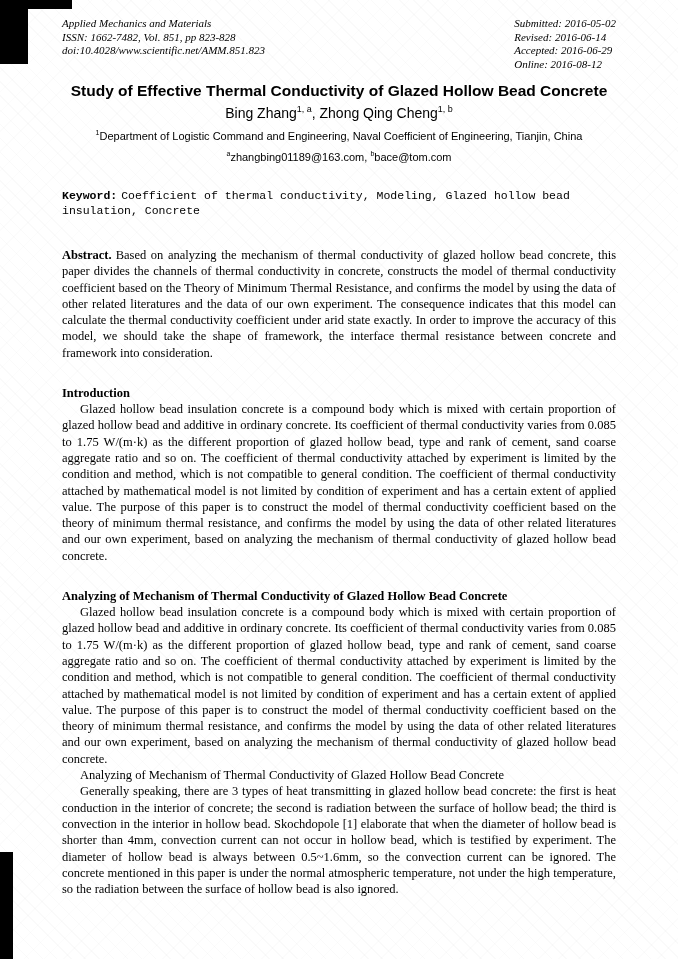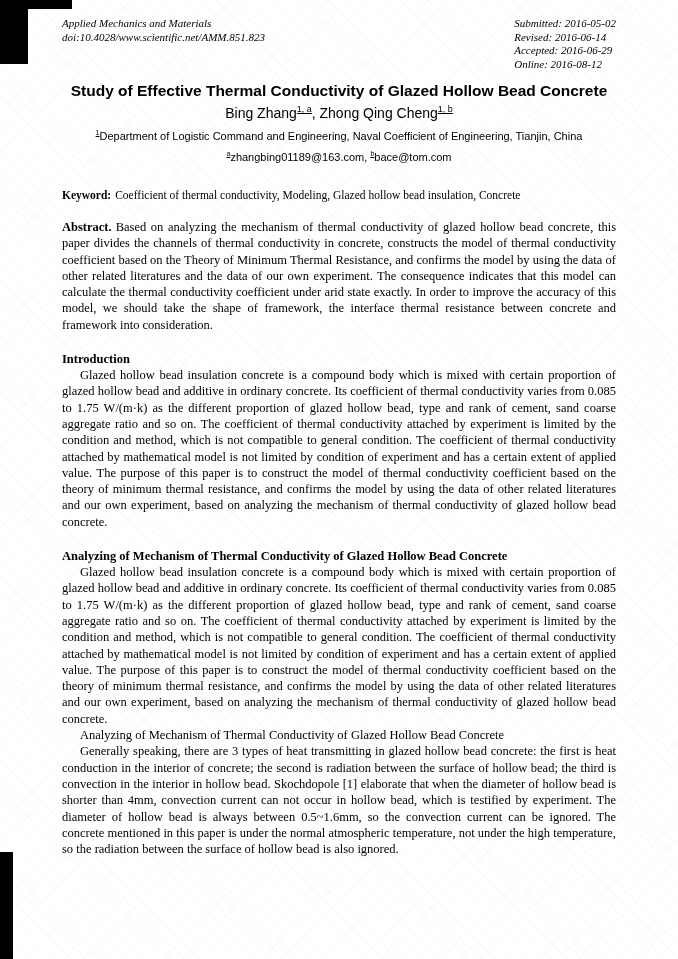--- a/index.html
+++ b/index.html
@@ -42,50 +42,50 @@
     font-family: "Liberation Sans", sans-serif;
     font-weight: bold; font-size: 15.5px; line-height: 19px;
   }
   .authors {
     margin-top: 4px;
     text-align: center;
     font-family: "Liberation Sans", sans-serif;
     font-size: 14px; line-height: 18px;
   }
   .authors sup, .affiliation sup, .emails sup {
-    font-size: 64%; vertical-align: super; line-height: 0; text-decoration: underline;
+    font-size: 64%; vertical-align: super; line-height: 0;
   }
   .affiliation, .emails {
     margin-top: 7px;
     text-align: center;
     font-family: "Liberation Sans", sans-serif;
     font-size: 11px; line-height: 14px;
   }
 
   .keywords {
     margin-top: 24px;
-    font-family: Liberation Serif, serif;
+    font-family: Liberation Mono, monospace;
     font-size: 11.5px; line-height: 15px;
   }
   .keywords .kw-label { font-weight: bold; padding-right: 4px; }
 
   
   .abstract, .para {
     font-family: "Liberation Serif", serif;
     font-size: 12.5px; line-height: 16.3px;
     text-align: justify;
     margin: 0;
   }
-  .abstract { margin-top: 16px; }
+  .abstract { margin-top: 29px; }
   .abstract .abs-label { font-weight: bold; padding-right: 4px; }
 
   .section-heading {
     font-family: "Liberation Serif", serif;
     font-size: 12.5px; font-weight: bold; line-height: 16px;
-    margin-top: 18px;
+    margin-top: 24px;
   }
   .para { text-indent: 18px; }
   .para.flush { margin-top: 0; }
   .plain-line {
     font-family: "Liberation Serif", serif;
     font-size: 12.5px; line-height: 16.3px;
     text-indent: 18px; margin: 0;
   }
 </style>
 </head>
@@ -95,20 +95,21 @@
   <div class="page-texture"></div>
   <div class="artifact tl-h"></div>
   <div class="artifact tl-v"></div>
   <div class="artifact bl-v"></div>
 
   <div class="content">
 
     <div class="paper-header">
       <div class="left">
         <div>Applied Mechanics and Materials</div>
+        <div>ISSN: 1662-7482, Vol. 851, pp 823-828</div>
         <div>doi:10.4028/www.scientific.net/AMM.851.823</div>
       </div>
       <div class="right">
         <div>Submitted: 2016-05-02</div>
         <div>Revised: 2016-06-14</div>
         <div>Accepted: 2016-06-29</div>
         <div>Online: 2016-08-12</div>
       </div>
     </div>
 

